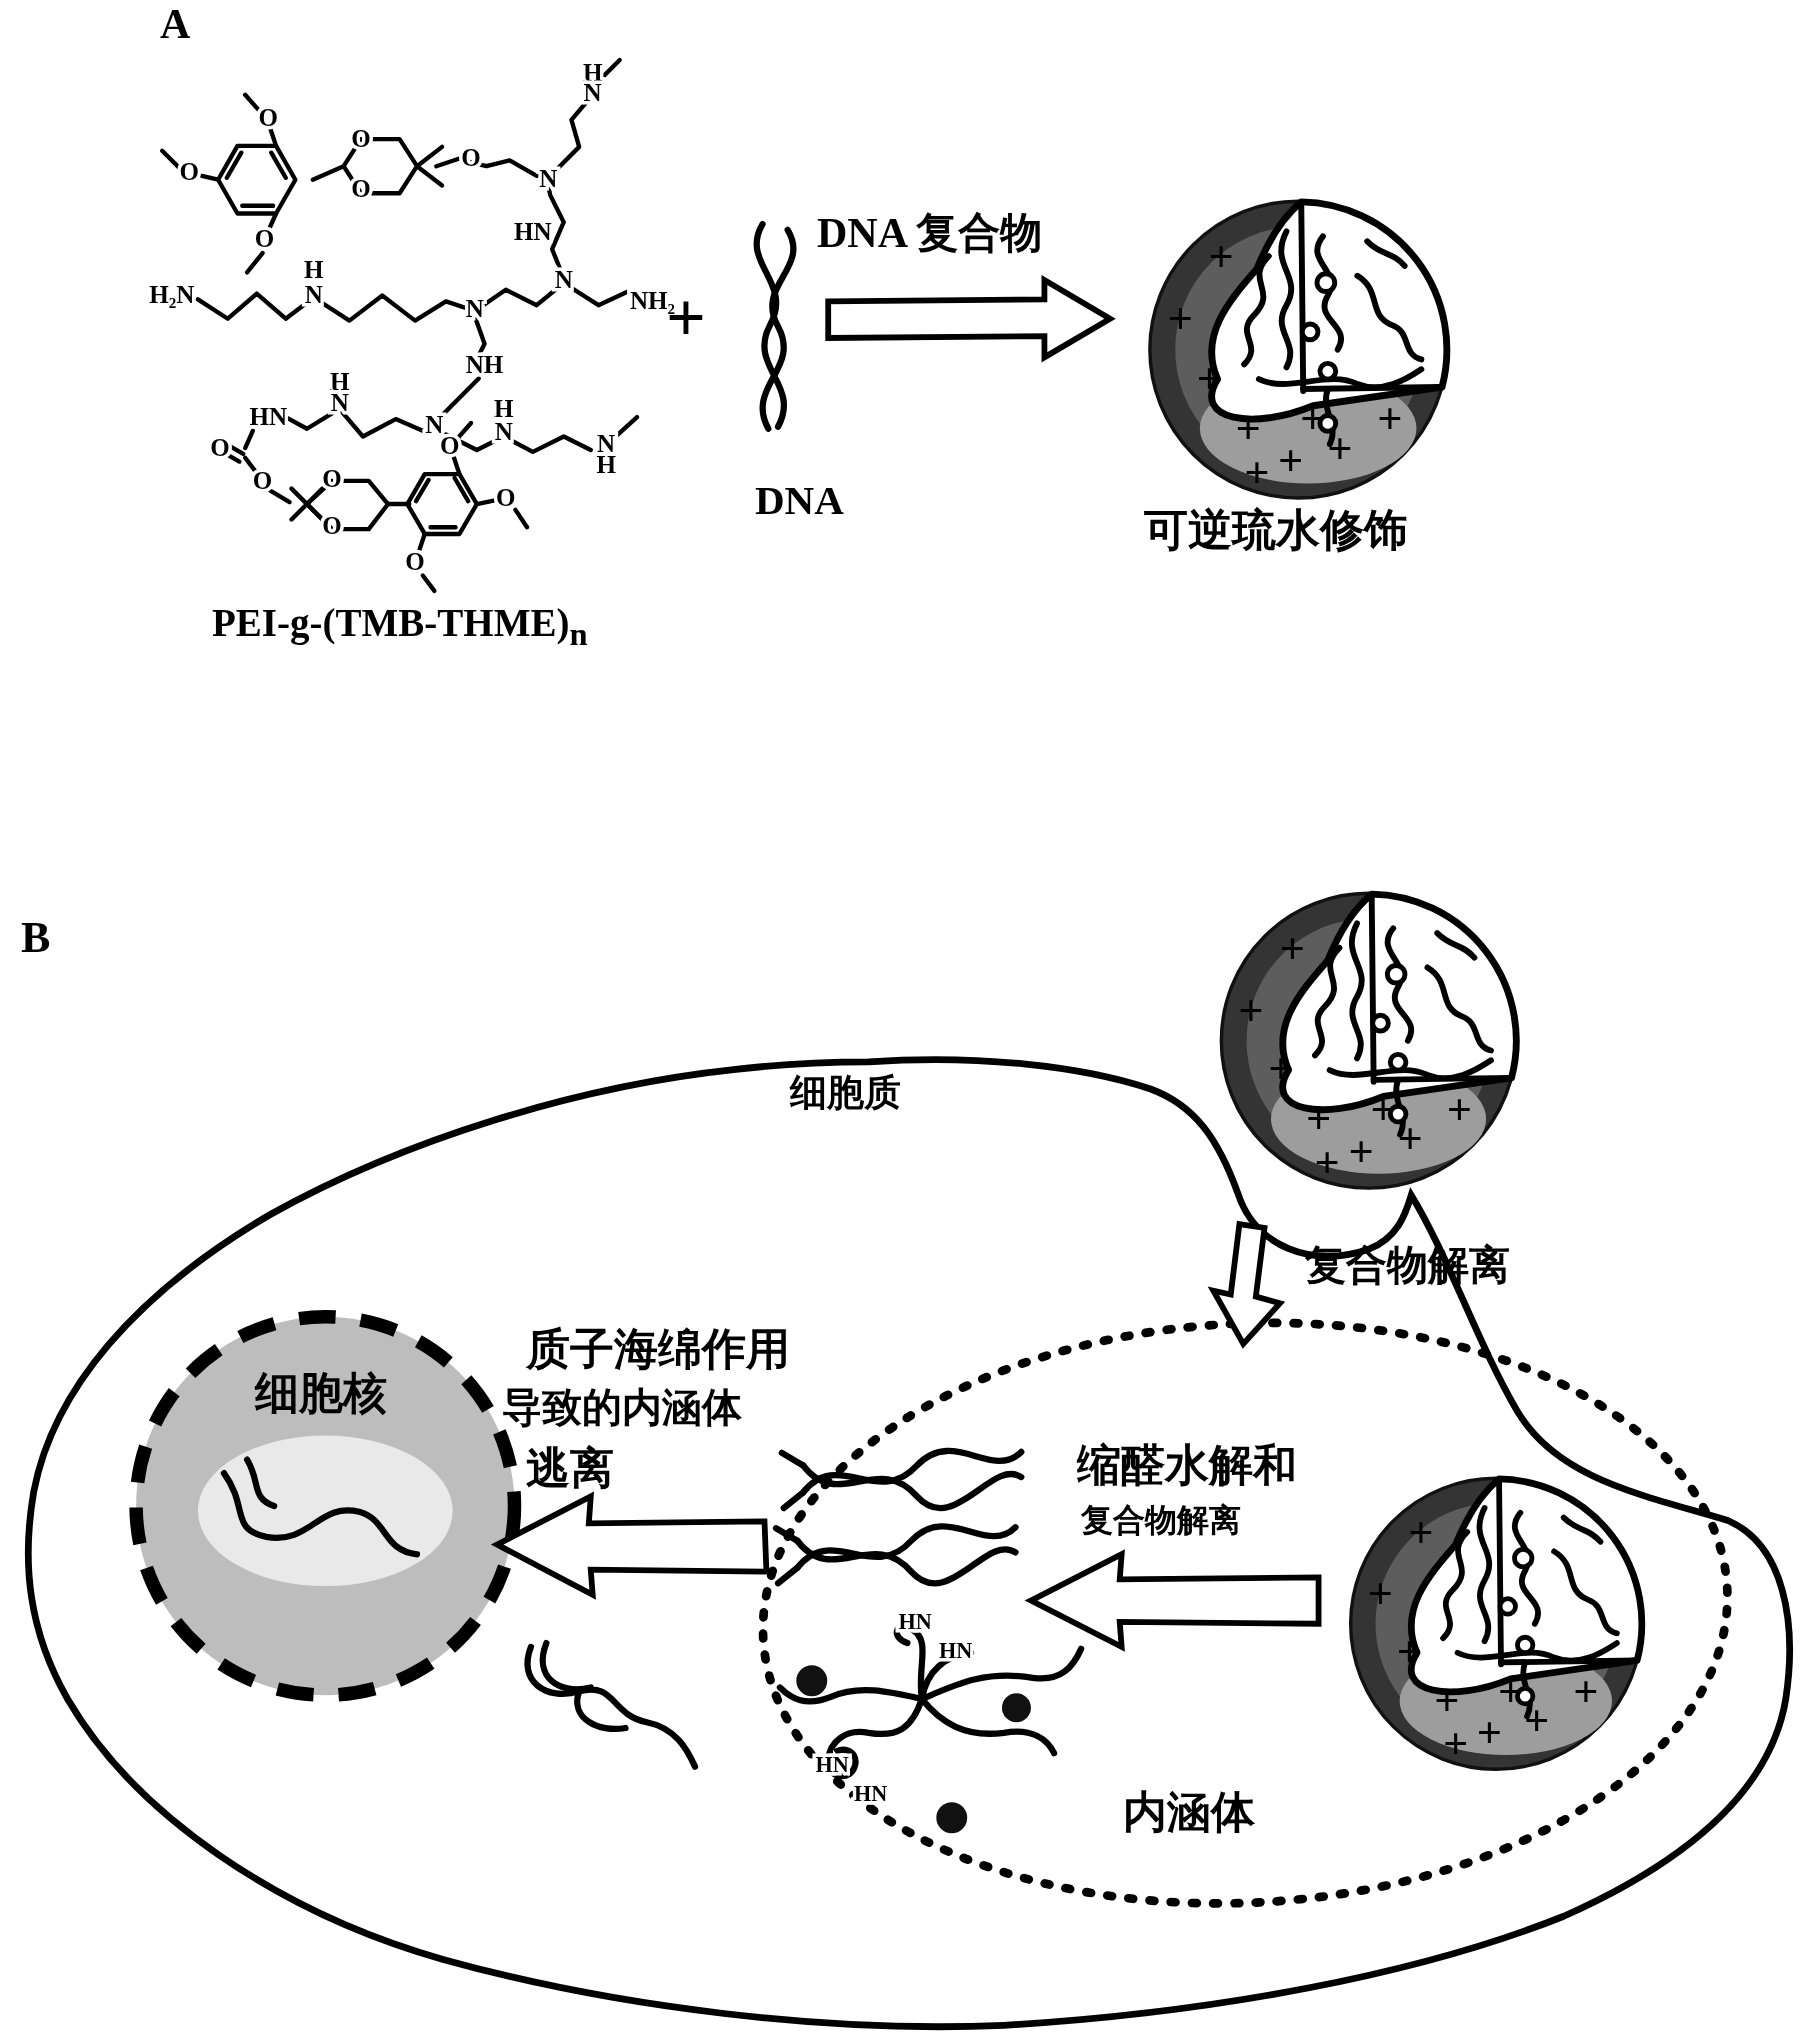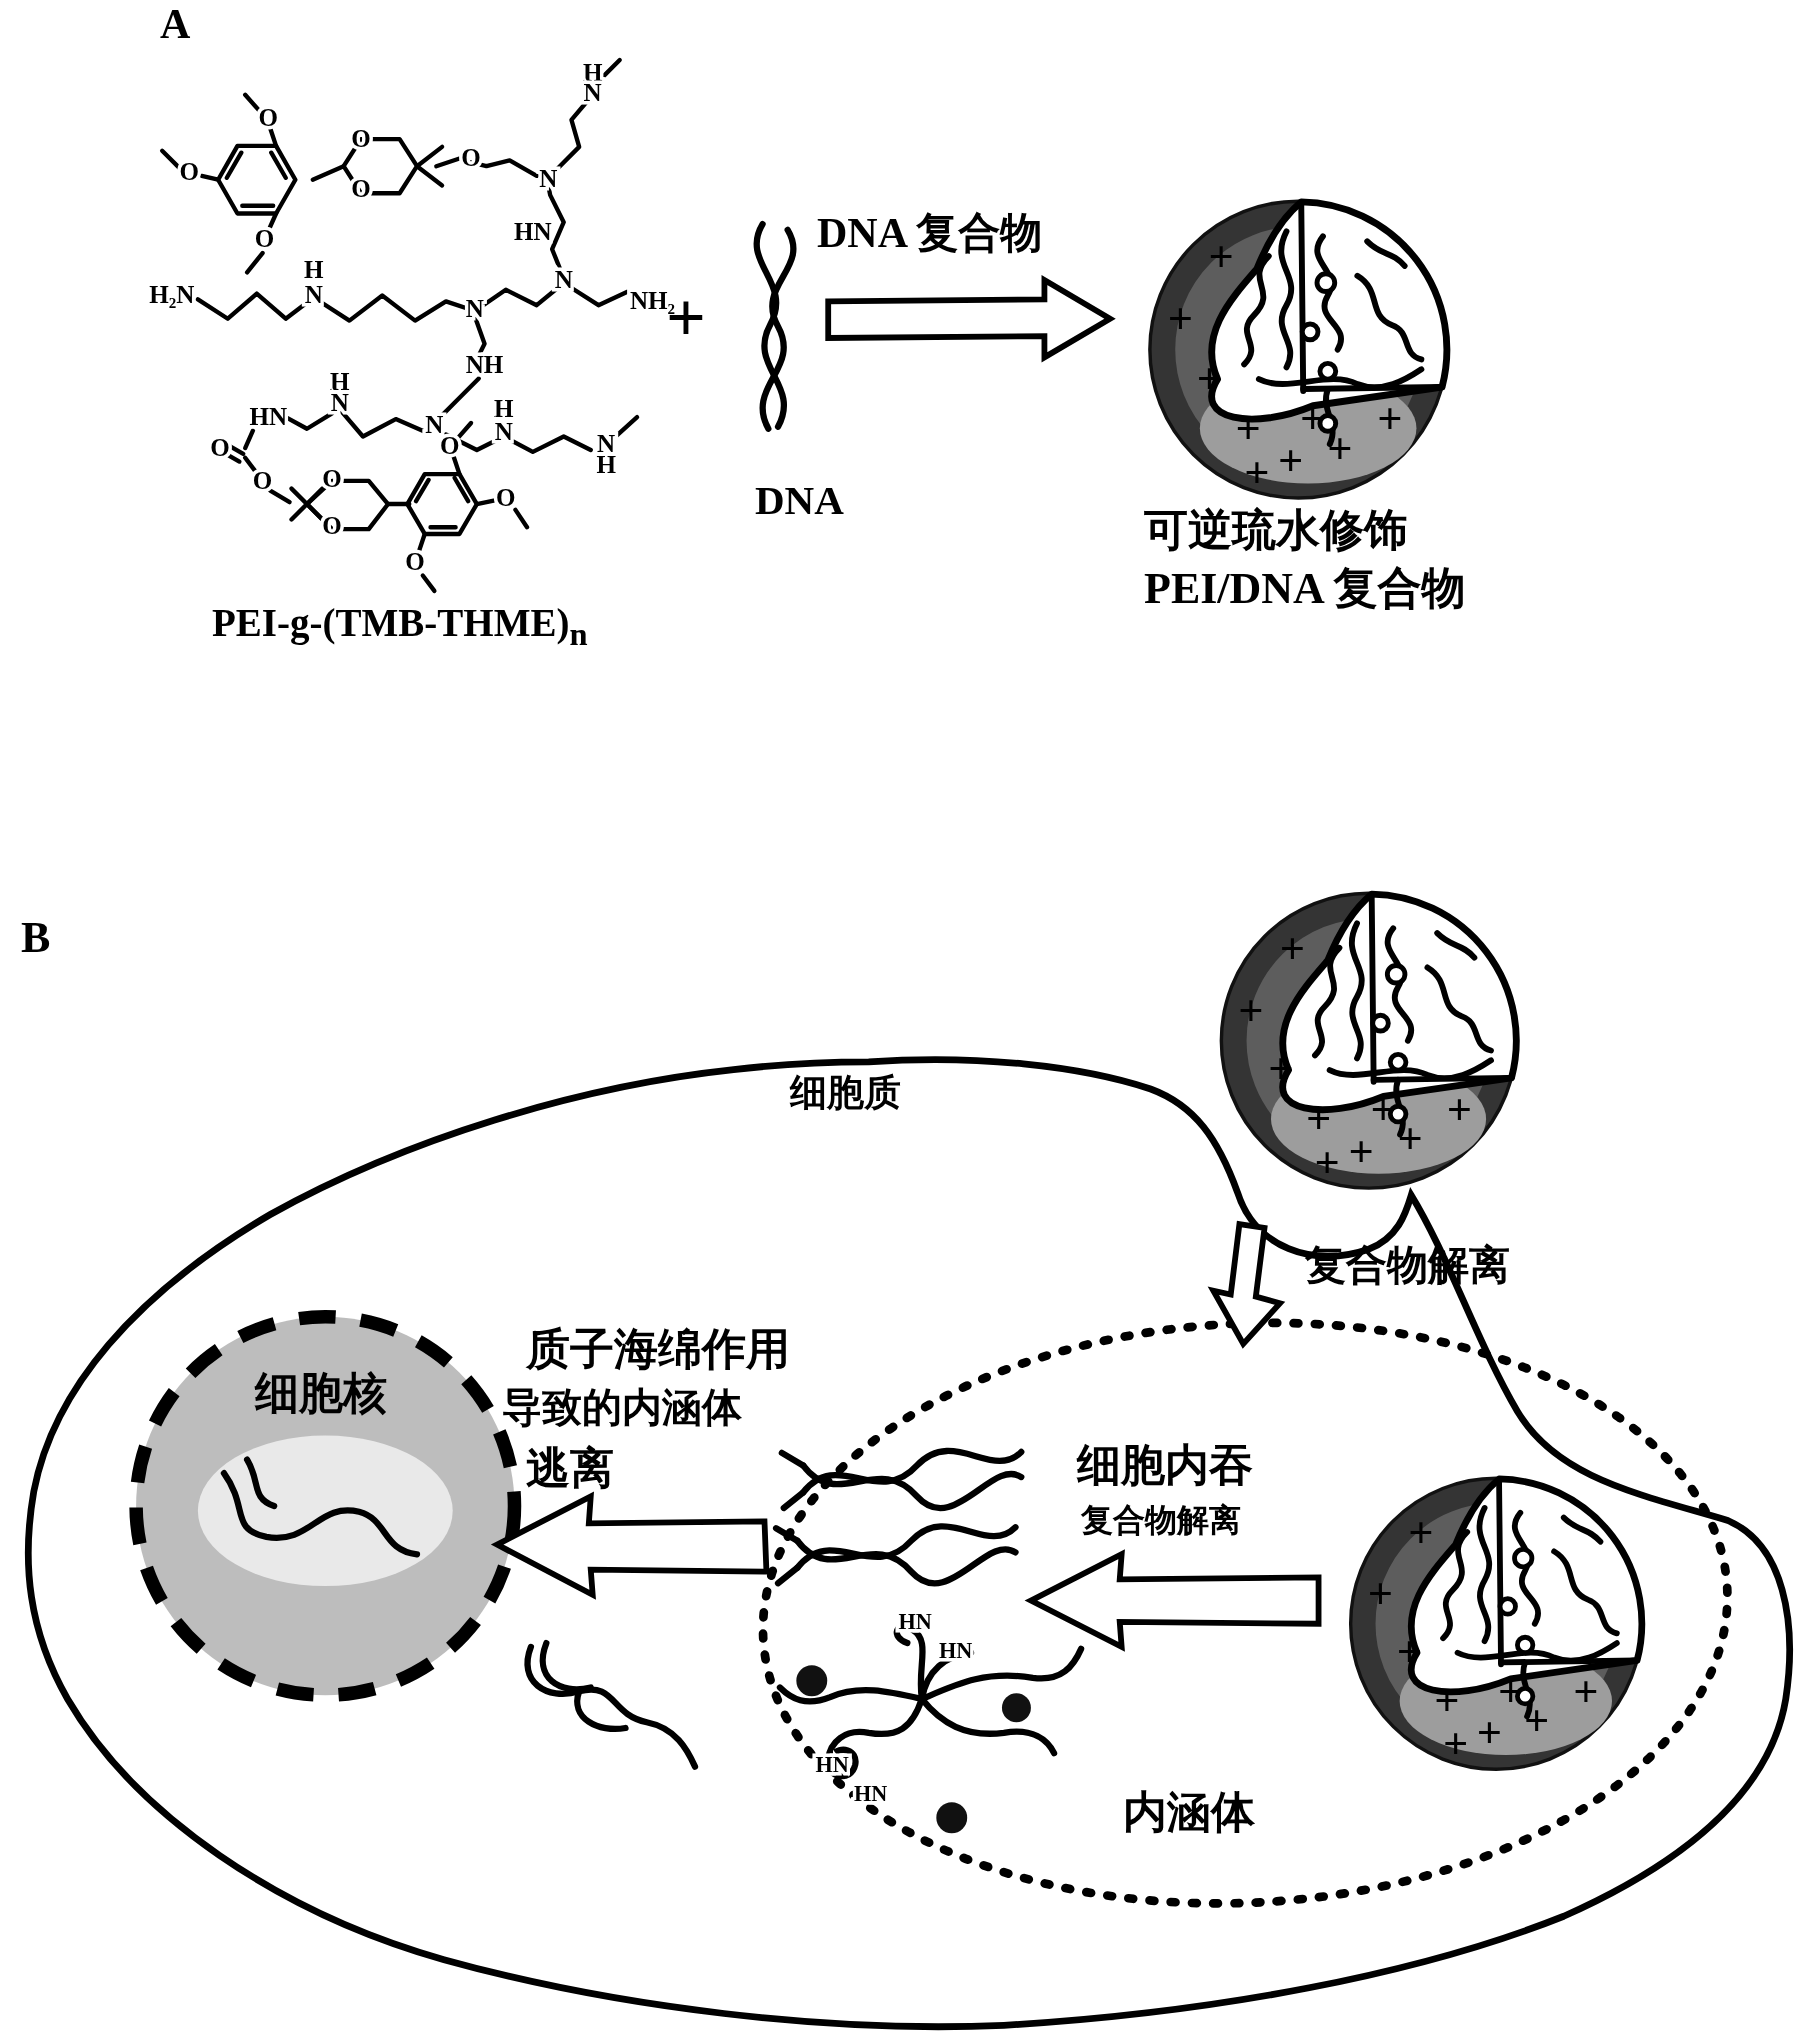--- a/index.html
+++ b/index.html
@@ -239,33 +239,32 @@
   <span>PEI-g-(TMB-THME)</span><sub>n</sub>
 </div>
 
 <div class="lbl" style="left:666px;top:278px;font-size:70px">+</div>
 
 <div class="lbl" style="left:817px;top:209px;font-size:42px">DNA 复合物</div>
 
 <div class="lbl" style="left:755px;top:477px;font-size:41px">DNA</div>
 
 <div class="lbl center" style="left:1144px;top:506px;width:338px;font-size:44px">可逆琉水修饰</div>
-<div class="lbl center" style="left:1144px;top:564px;width:338px;font-size:44px">PEI/DNA 复合物</div>
 
 <div class="lbl" style="left:21px;top:913px;font-size:44px">B</div>
 
 <div class="lbl" style="left:790px;top:1072px;font-size:37px">细胞质</div>
 
 <div class="lbl" style="left:1305px;top:1242px;font-size:41px">复合物解离</div>
 
 <div class="lbl" style="left:255px;top:1369px;font-size:44px">细胞核</div>
 
 <div class="lbl" style="left:526px;top:1325px;font-size:44px">质子海绵作用</div>
 <div class="lbl" style="left:502px;top:1385px;font-size:40px">导致的内涵体</div>
 <div class="lbl" style="left:526px;top:1444px;font-size:44px">逃离</div>
 
-<div class="lbl" style="left:1077px;top:1441px;font-size:44px">细胞内吞</div>
+<div class="lbl" style="left:1077px;top:1441px;font-size:44px">缩醛水解和</div>
 <div class="lbl" style="left:1081px;top:1502px;font-size:32px">复合物解离</div>
 
 <div class="lbl" style="left:1123px;top:1788px;font-size:44px">内涵体</div>
 
 </div>
 
 
 </body></html>

